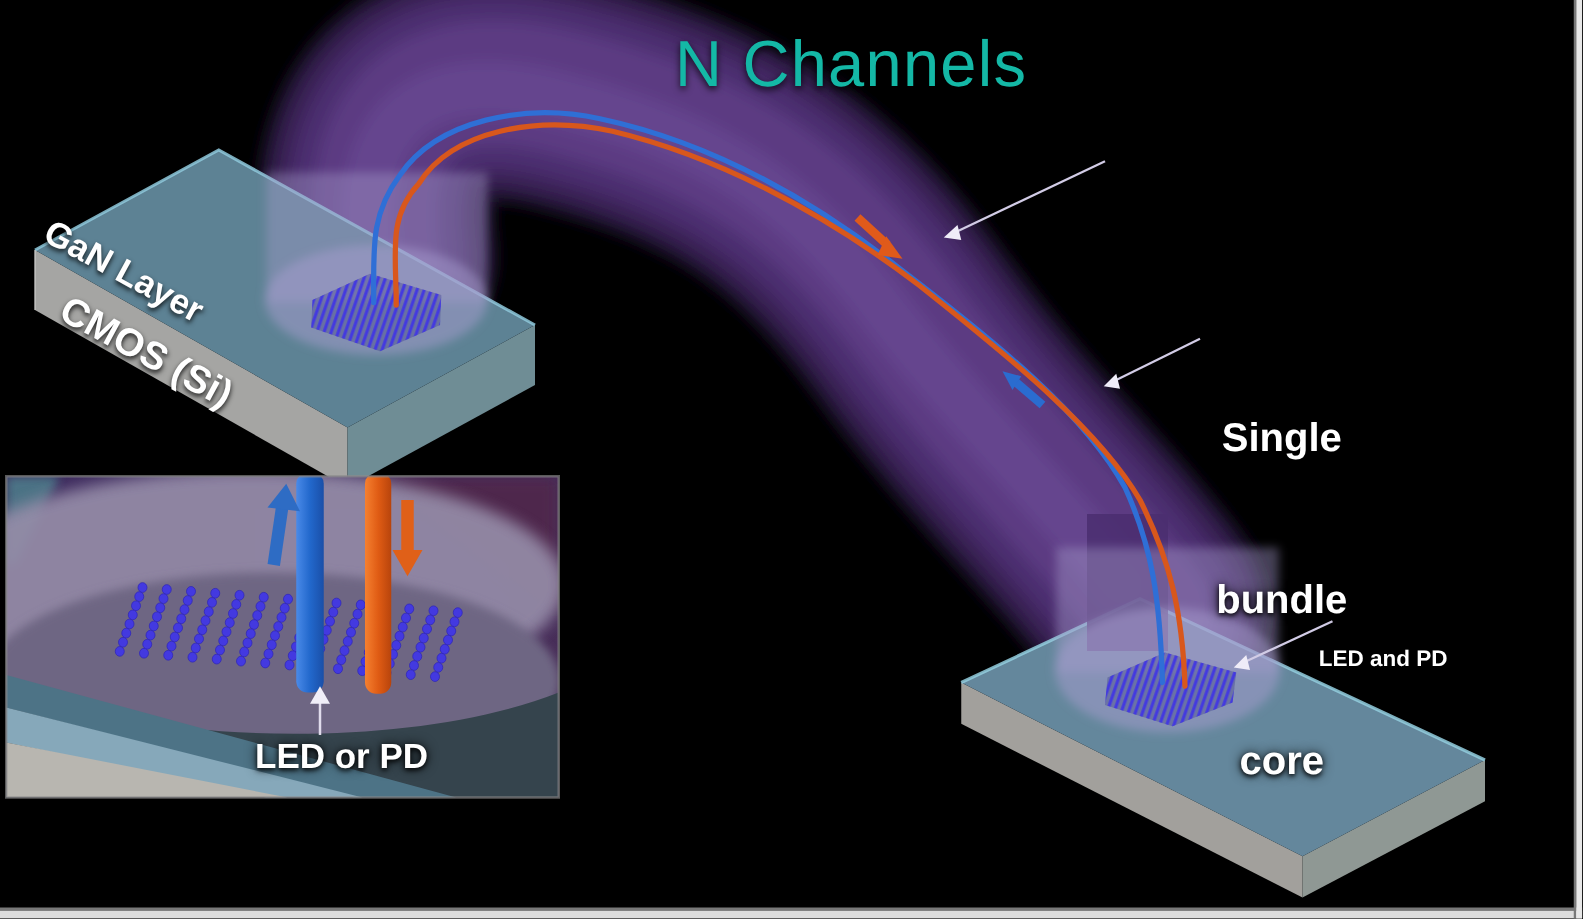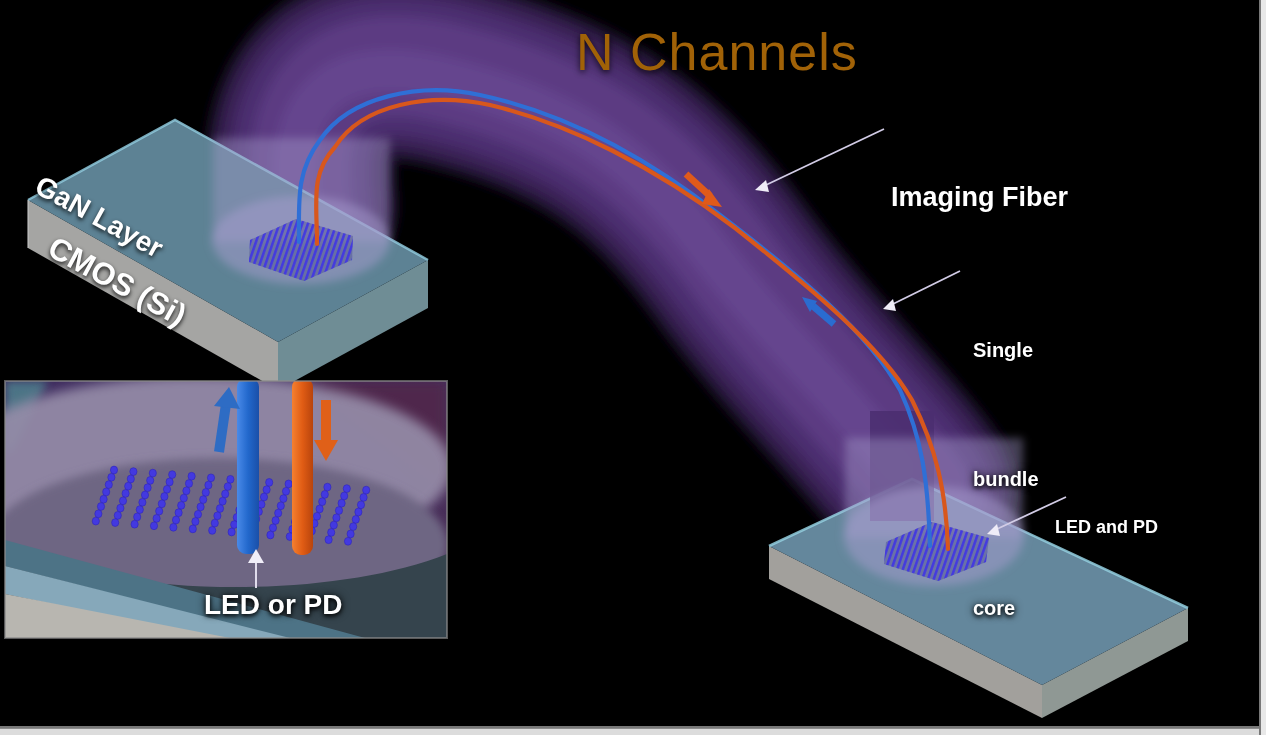--- a/index.html
+++ b/index.html
@@ -8,26 +8,26 @@
     overflow:hidden;font-family:"Liberation Sans",sans-serif;
   }
   .stage svg.art{position:absolute;left:0;top:0;}
   .lbl{
     position:absolute;color:#fff;font-weight:bold;white-space:pre;
     text-shadow:0 2px 4px #000,0 0 9px rgba(0,0,0,.85);
     line-height:1.32;
   }
   .lbl div{white-space:pre;}
   .title{
-    position:absolute;left:576px;top:22px;color:#a16207;font-weight:400;
+    position:absolute;left:540px;top:22px;color:#14b8a6;font-weight:400;
     font-size:52px;letter-spacing:1px;white-space:pre;
     text-shadow:0 2px 6px rgba(0,0,0,.8);
   }
   .imaging{left:891px;top:97px;font-size:27px;line-height:40px;}
-  .single{left:973px;top:243px;font-size:20px;line-height:43px;}
+  .single{left:973px;top:243px;font-size:32px;line-height:43px;text-align:center;}
   .ledpd{left:1055px;top:422px;font-size:18px;line-height:42px;}
   .gan{left:46px;top:168px;font-size:28px;transform:rotate(28.5deg);transform-origin:left top;
        text-shadow:1px 2px 4px rgba(0,0,0,.85);}
   .cmos{left:60px;top:228px;font-size:31px;transform:rotate(28.5deg);transform-origin:left top;
        text-shadow:1px 2px 4px rgba(0,0,0,.85);}
   .ledorpd{left:204px;top:587px;font-size:28px;}
 </style>
 </head>
 <body>
 
@@ -285,21 +285,20 @@
     <rect x="0" y="726" width="1266" height="2.5" fill="#787878"></rect>
     <rect x="0" y="728.5" width="1266" height="6.5" fill="#dcdcdc"></rect>
     <rect x="1259" y="0" width="2" height="735" fill="#787878"></rect>
     <rect x="1261" y="0" width="5" height="735" fill="#e8e8e8"></rect>
   </g>
 </svg>
 
 <div class="title">N Channels</div>
 
 <div class="lbl imaging">
-  <div>Imaging Fiber</div>
 </div>
 
 <div class="lbl single">
   <div>Single</div>
   <div>bundle</div>
   <div>core</div>
 </div>
 
 <div class="lbl ledpd">
   <div>LED and PD</div>

